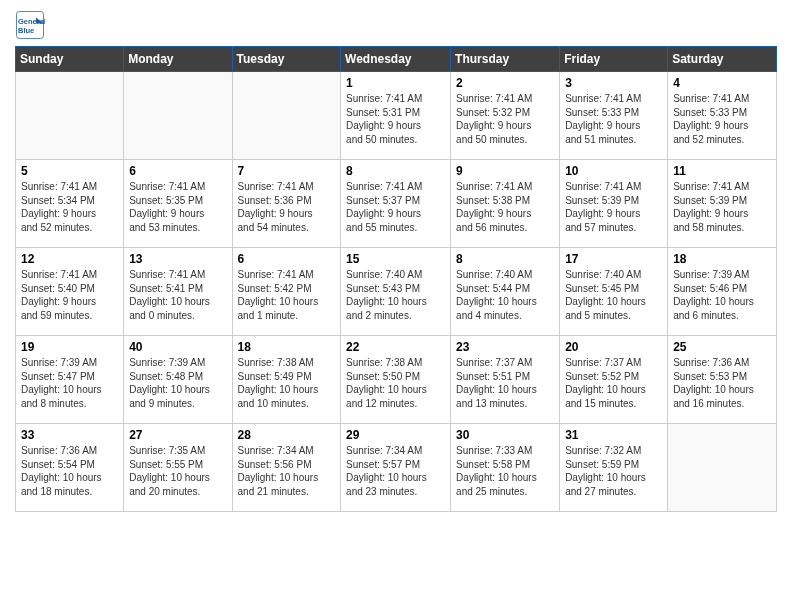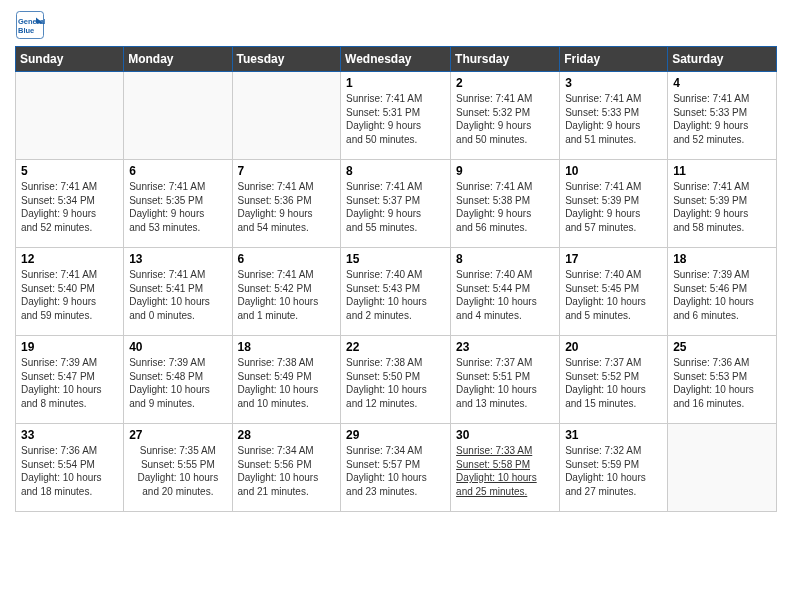--- a/index.html
+++ b/index.html
@@ -303,42 +303,42 @@
         <tr class="week-row">
           <td>
             <span class="day-num">33</span>
             <div class="cell-text" style="white-space: pre-line;">Sunrise: 7:36 AM
 Sunset: 5:54 PM
 Daylight: 10 hours
 and 18 minutes.</div>
           </td>
           <td>
             <span class="day-num">27</span>
-            <div class="cell-text" style="white-space: pre-line; text-align: center;">Sunrise: 7:35 AM
+            <div class="cell-text" style="white-space: pre-line;">Sunrise: 7:35 AM
 Sunset: 5:55 PM
 Daylight: 10 hours
 and 20 minutes.</div>
           </td>
           <td>
             <span class="day-num">28</span>
             <div class="cell-text" style="white-space: pre-line;">Sunrise: 7:34 AM
 Sunset: 5:56 PM
 Daylight: 10 hours
 and 21 minutes.</div>
           </td>
           <td>
             <span class="day-num">29</span>
             <div class="cell-text" style="white-space: pre-line;">Sunrise: 7:34 AM
 Sunset: 5:57 PM
 Daylight: 10 hours
 and 23 minutes.</div>
           </td>
           <td>
             <span class="day-num">30</span>
-            <div class="cell-text" style="white-space: pre-line; text-decoration: underline;">Sunrise: 7:33 AM
+            <div class="cell-text" style="white-space: pre-line;">Sunrise: 7:33 AM
 Sunset: 5:58 PM
 Daylight: 10 hours
 and 25 minutes.</div>
           </td>
           <td>
             <span class="day-num">31</span>
             <div class="cell-text" style="white-space: pre-line;">Sunrise: 7:32 AM
 Sunset: 5:59 PM
 Daylight: 10 hours
 and 27 minutes.</div>

